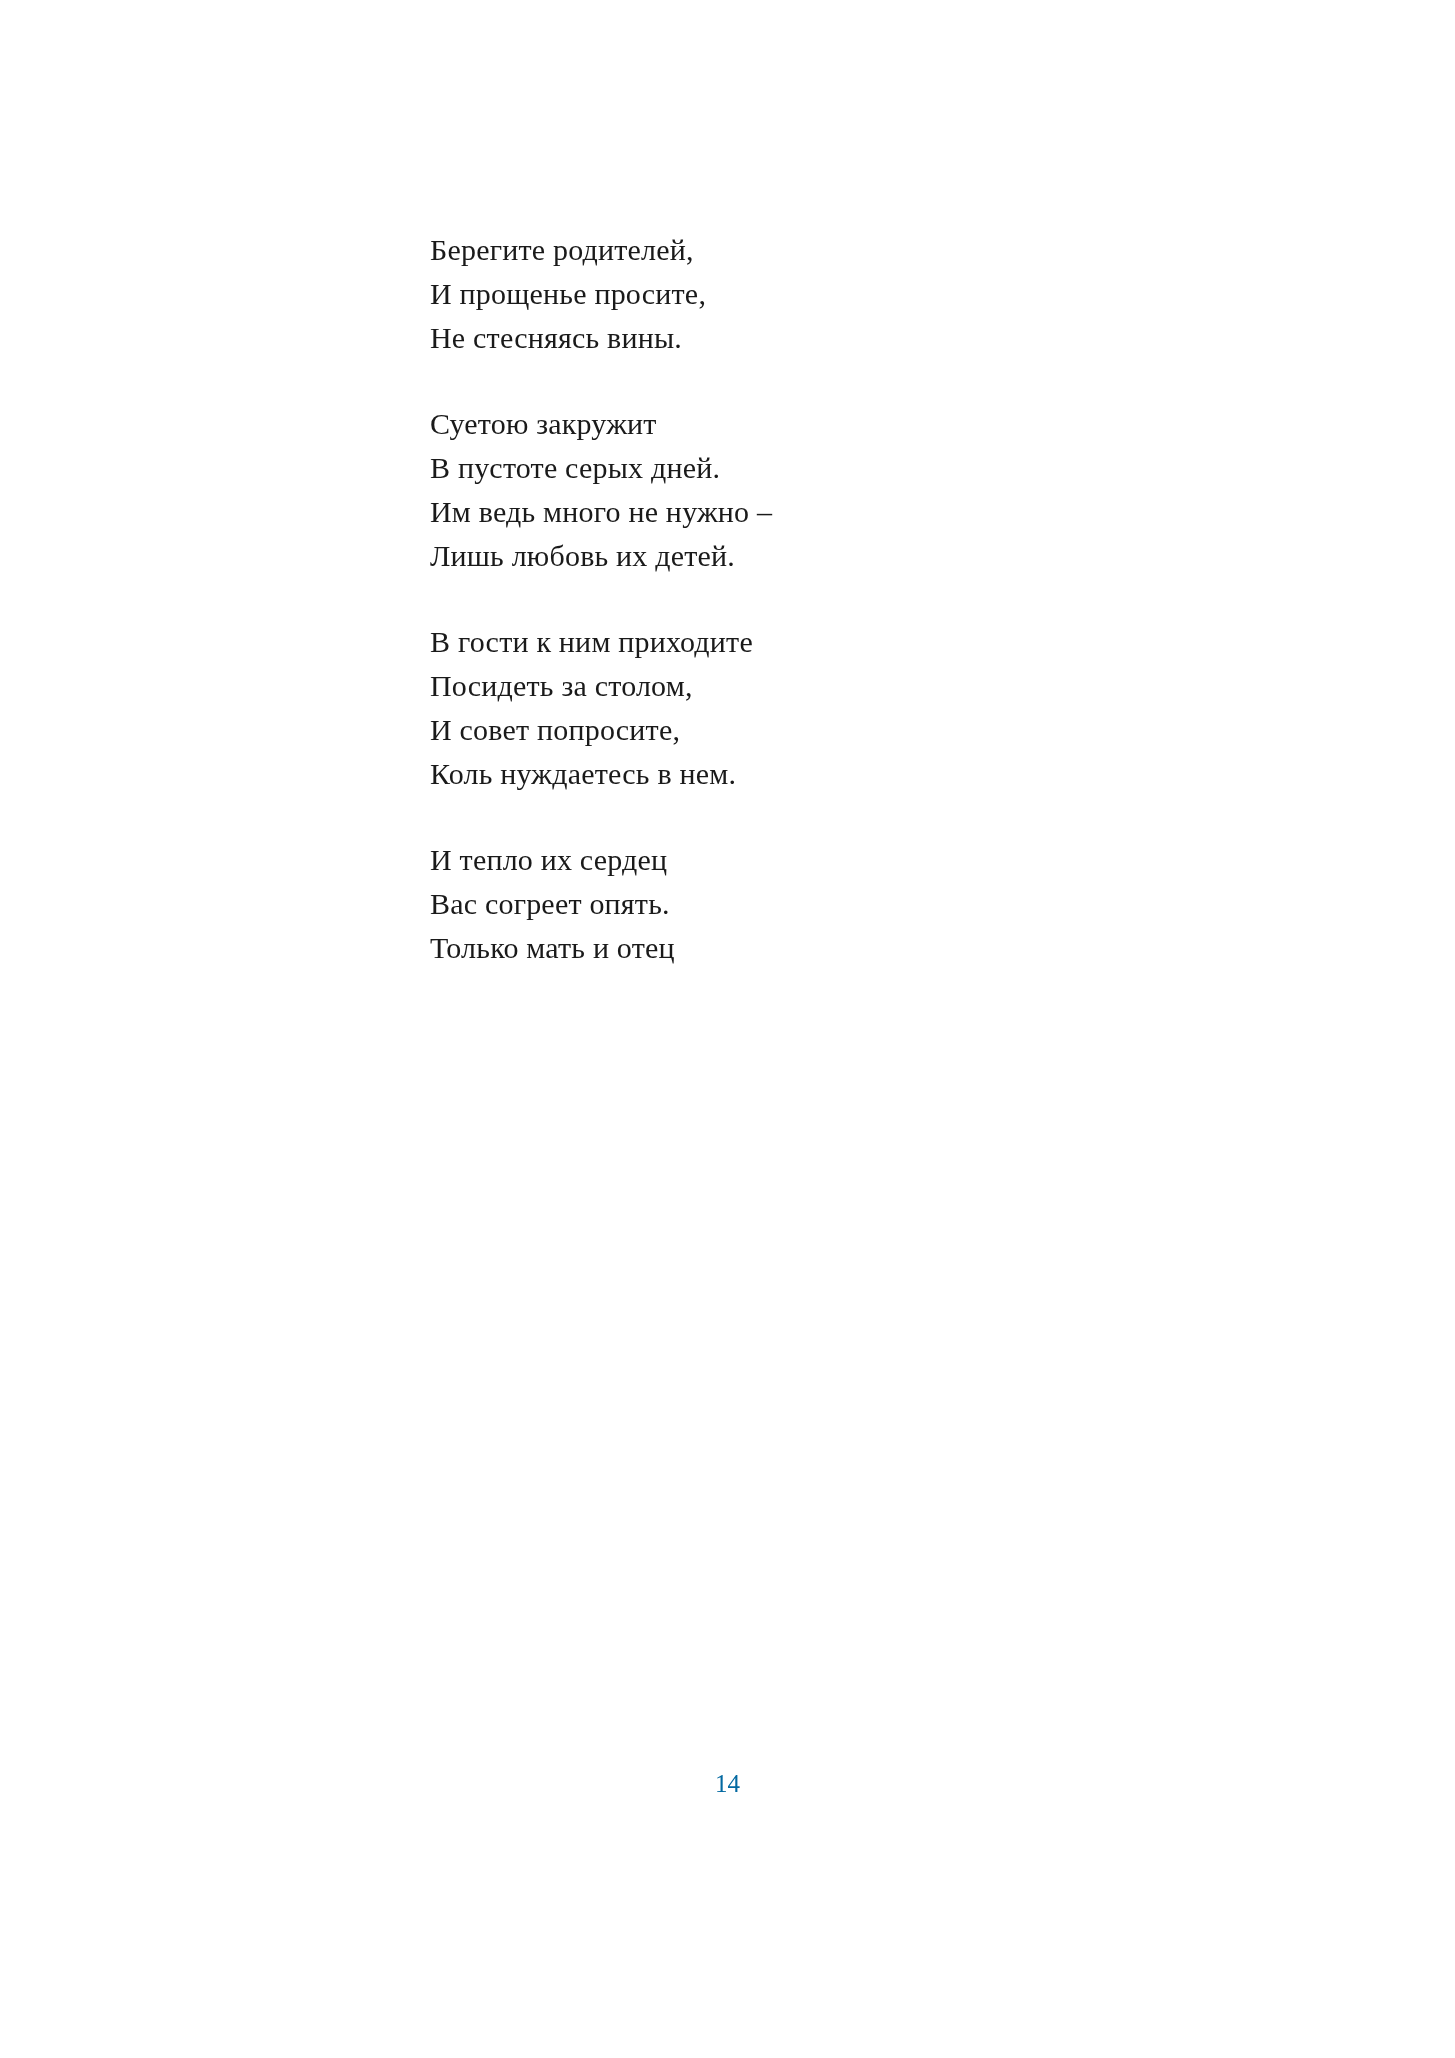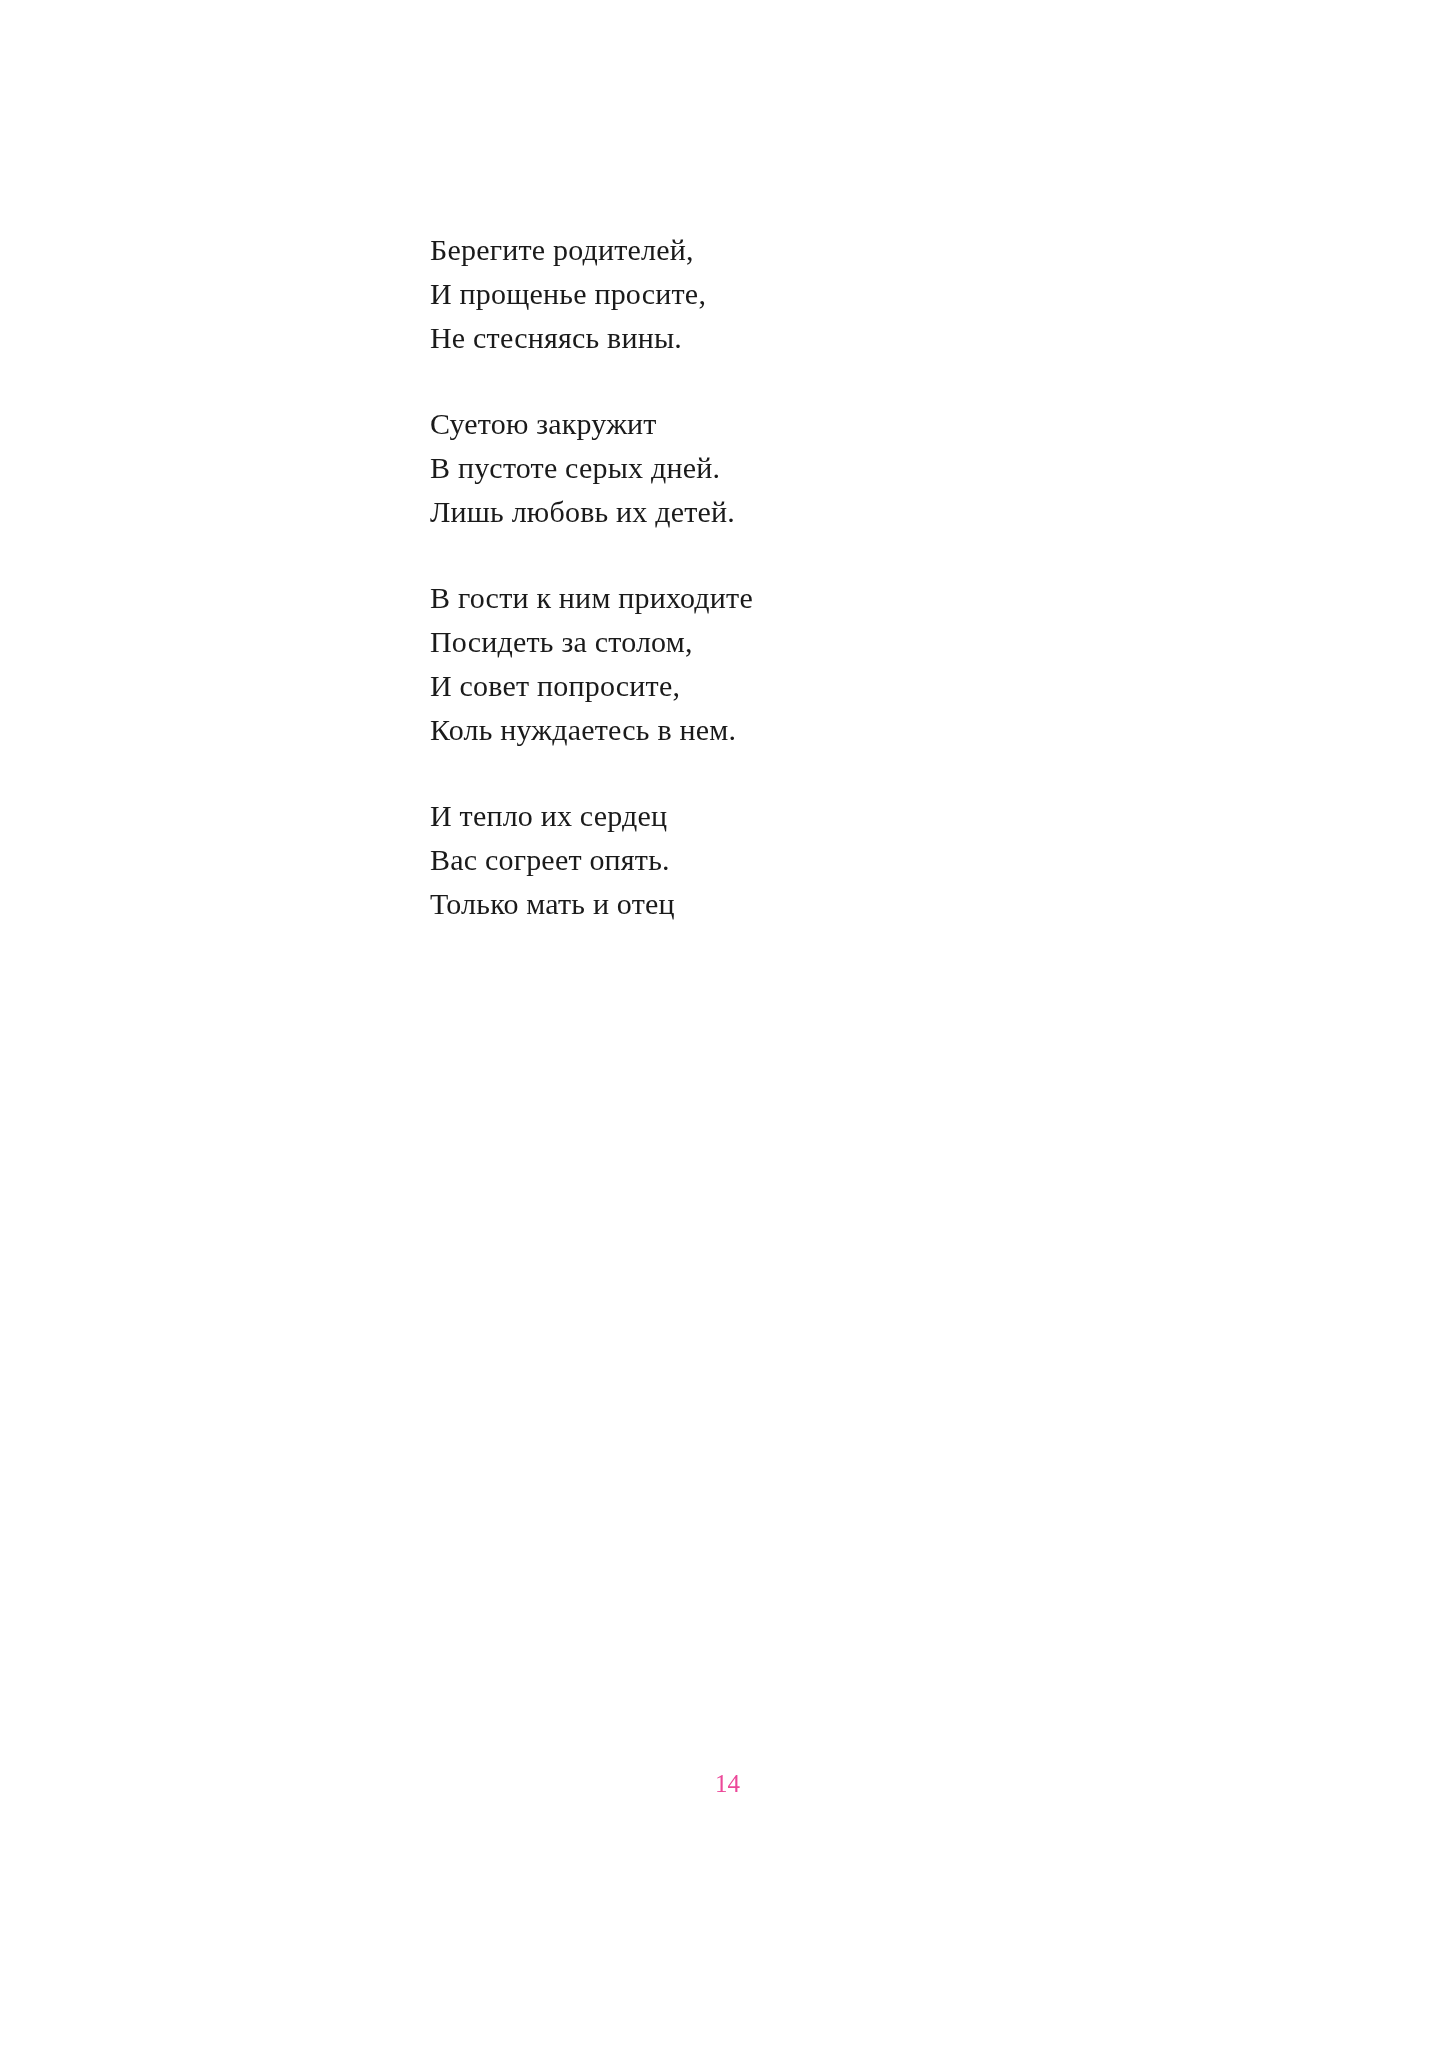--- a/index.html
+++ b/index.html
@@ -34,39 +34,40 @@
     white-space: pre;
     letter-spacing: 0.2px;
   }
   .page-number {
     position: absolute;
     left: 0;
     right: 0;
     top: 1770px;
     text-align: center;
     font-size: 25px;
-    color: #ec4899;
+    color: #0369a1;
   }
 </style>
 </head>
 <body>
 
 <div class="page">
 
   <div class="poem">
 
     <div class="stanza">
       <div class="line">Берегите родителей,</div>
       <div class="line">И прощенье просите,</div>
       <div class="line">Не стесняясь вины.</div>
     </div>
 
     <div class="stanza">
       <div class="line">Суетою закружит</div>
       <div class="line">В пустоте серых дней.</div>
+      <div class="line">Им ведь много не нужно –</div>
       <div class="line">Лишь любовь их детей.</div>
     </div>
 
     <div class="stanza">
       <div class="line">В гости к ним приходите</div>
       <div class="line">Посидеть за столом,</div>
       <div class="line">И совет попросите,</div>
       <div class="line">Коль нуждаетесь в нем.</div>
     </div>
 

